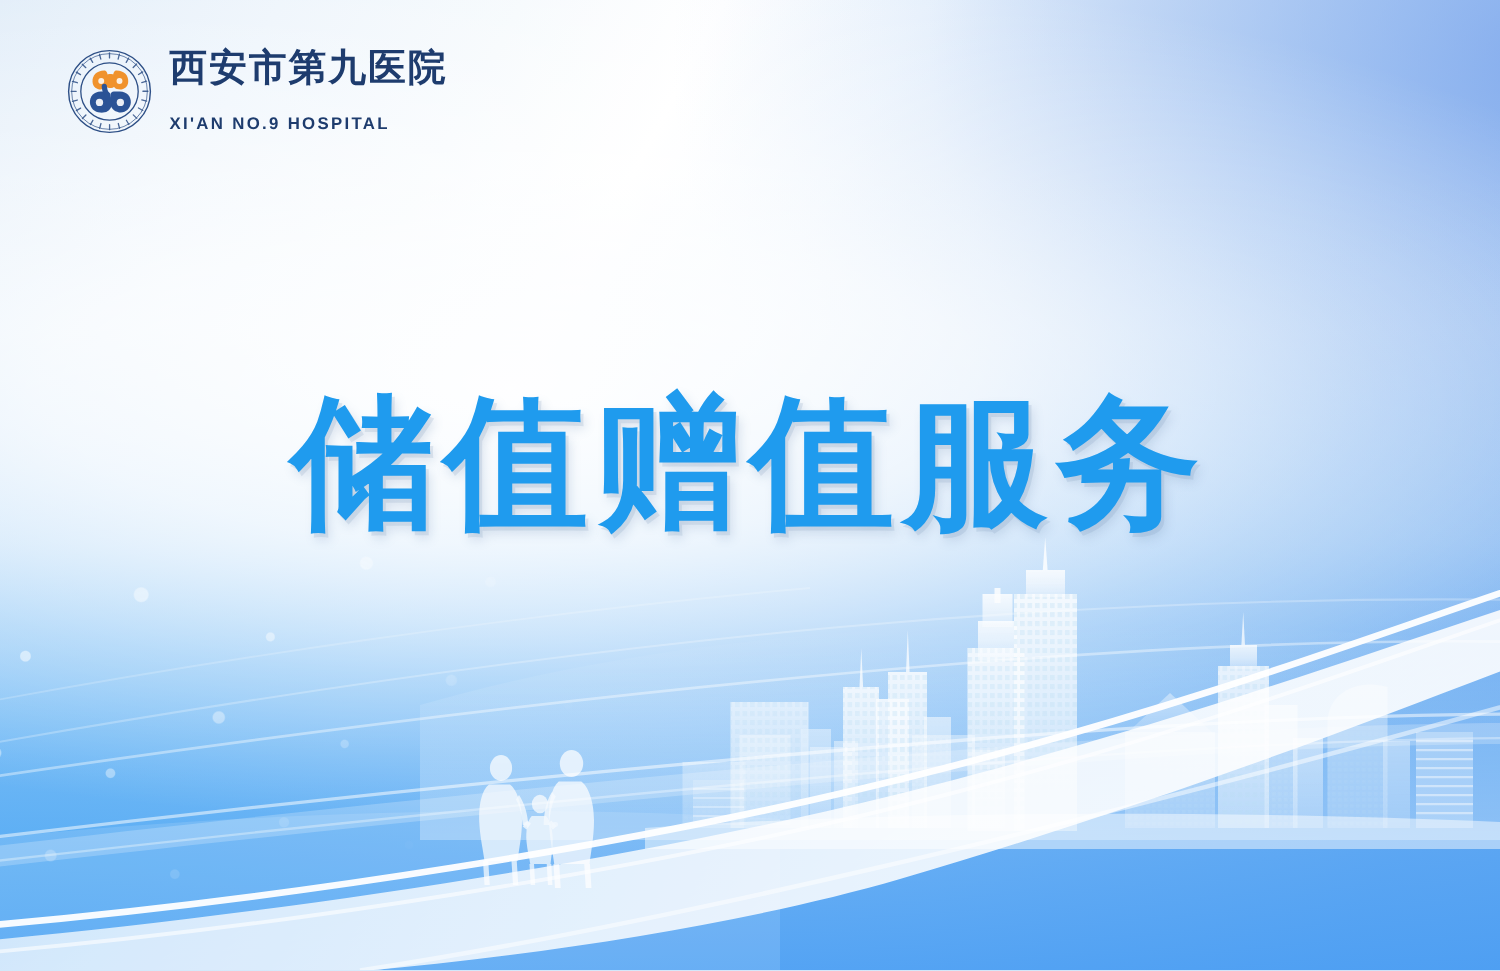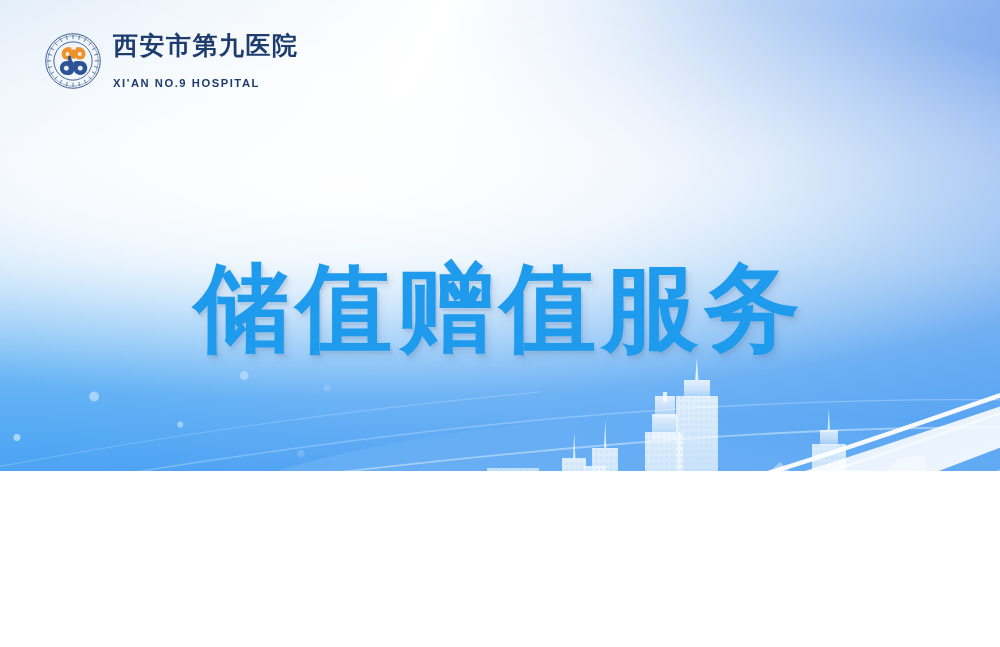--- a/index.html
+++ b/index.html
@@ -8,21 +8,21 @@
     padding: 0;
     background: #ffffff;
   }
   body {
     font-family: "Liberation Sans", "DejaVu Sans", sans-serif;
   }
 
   #slide {
     position: relative;
     width: 1000px;
-    height: 471px;
+    height: 647px;
     overflow: hidden;
     background: #cfe2f6;
   }
 
   
   .bg-layer {
     position: absolute;
     inset: 0;
     pointer-events: none;
   }

